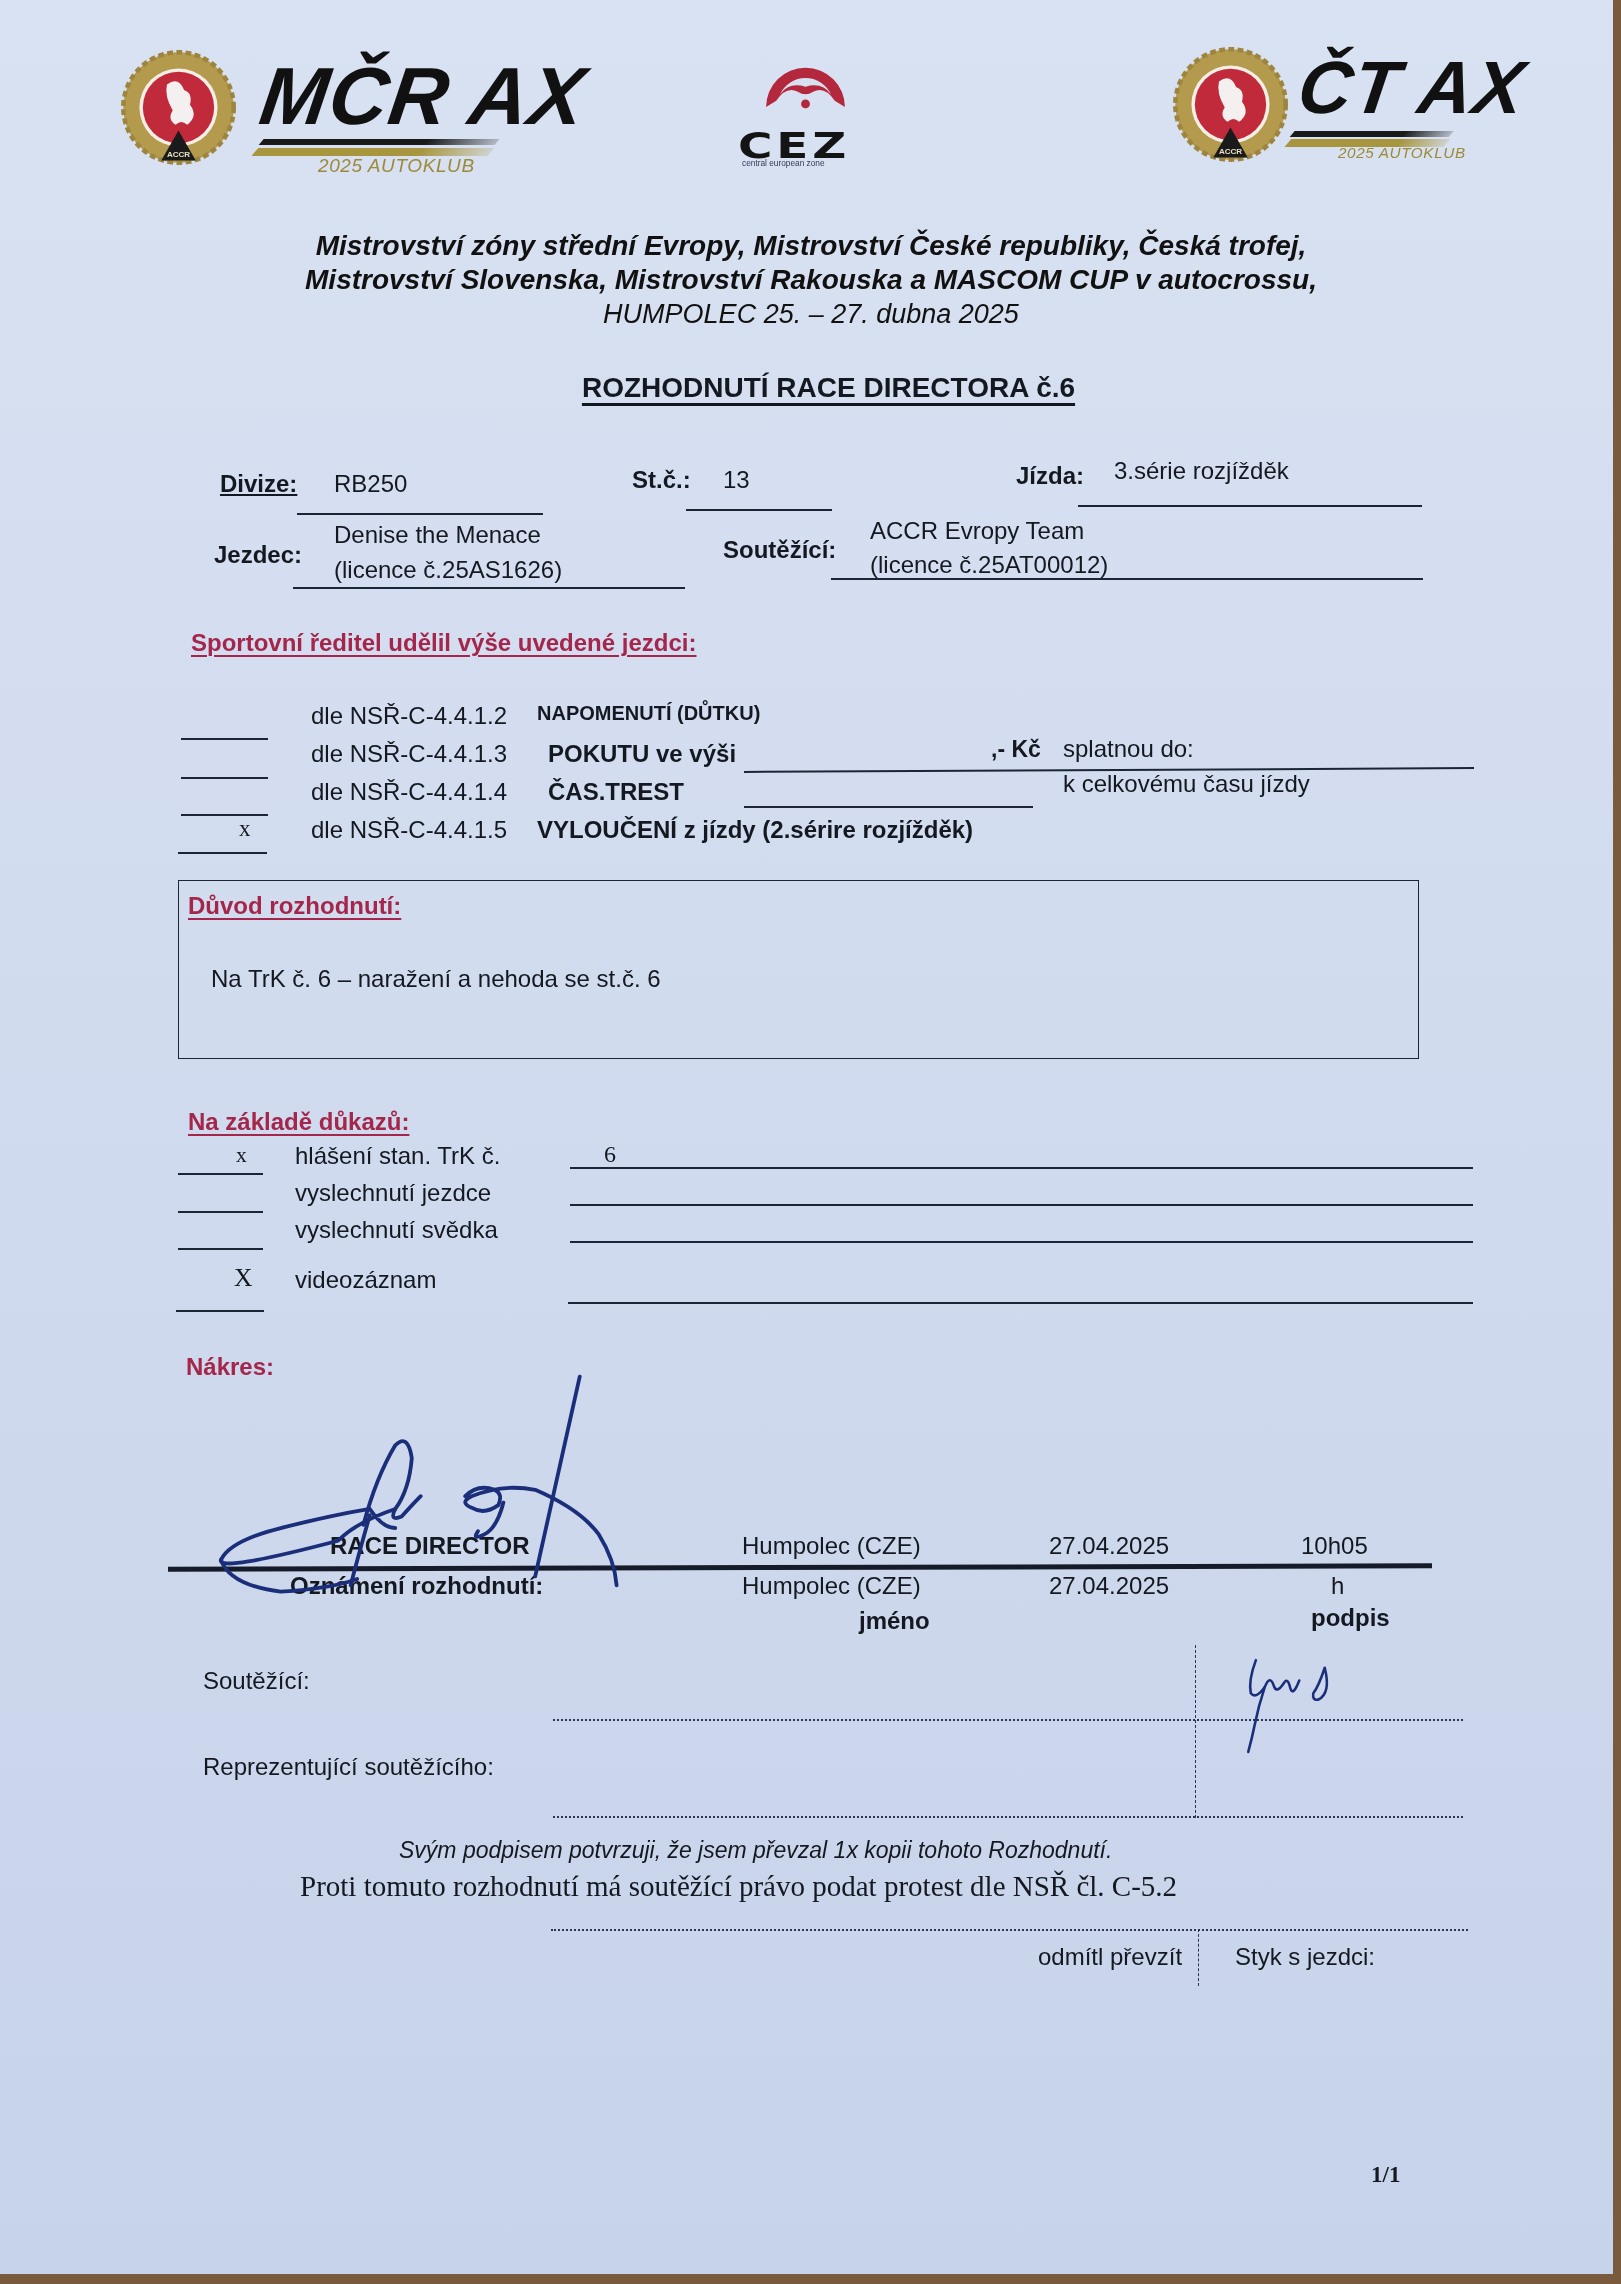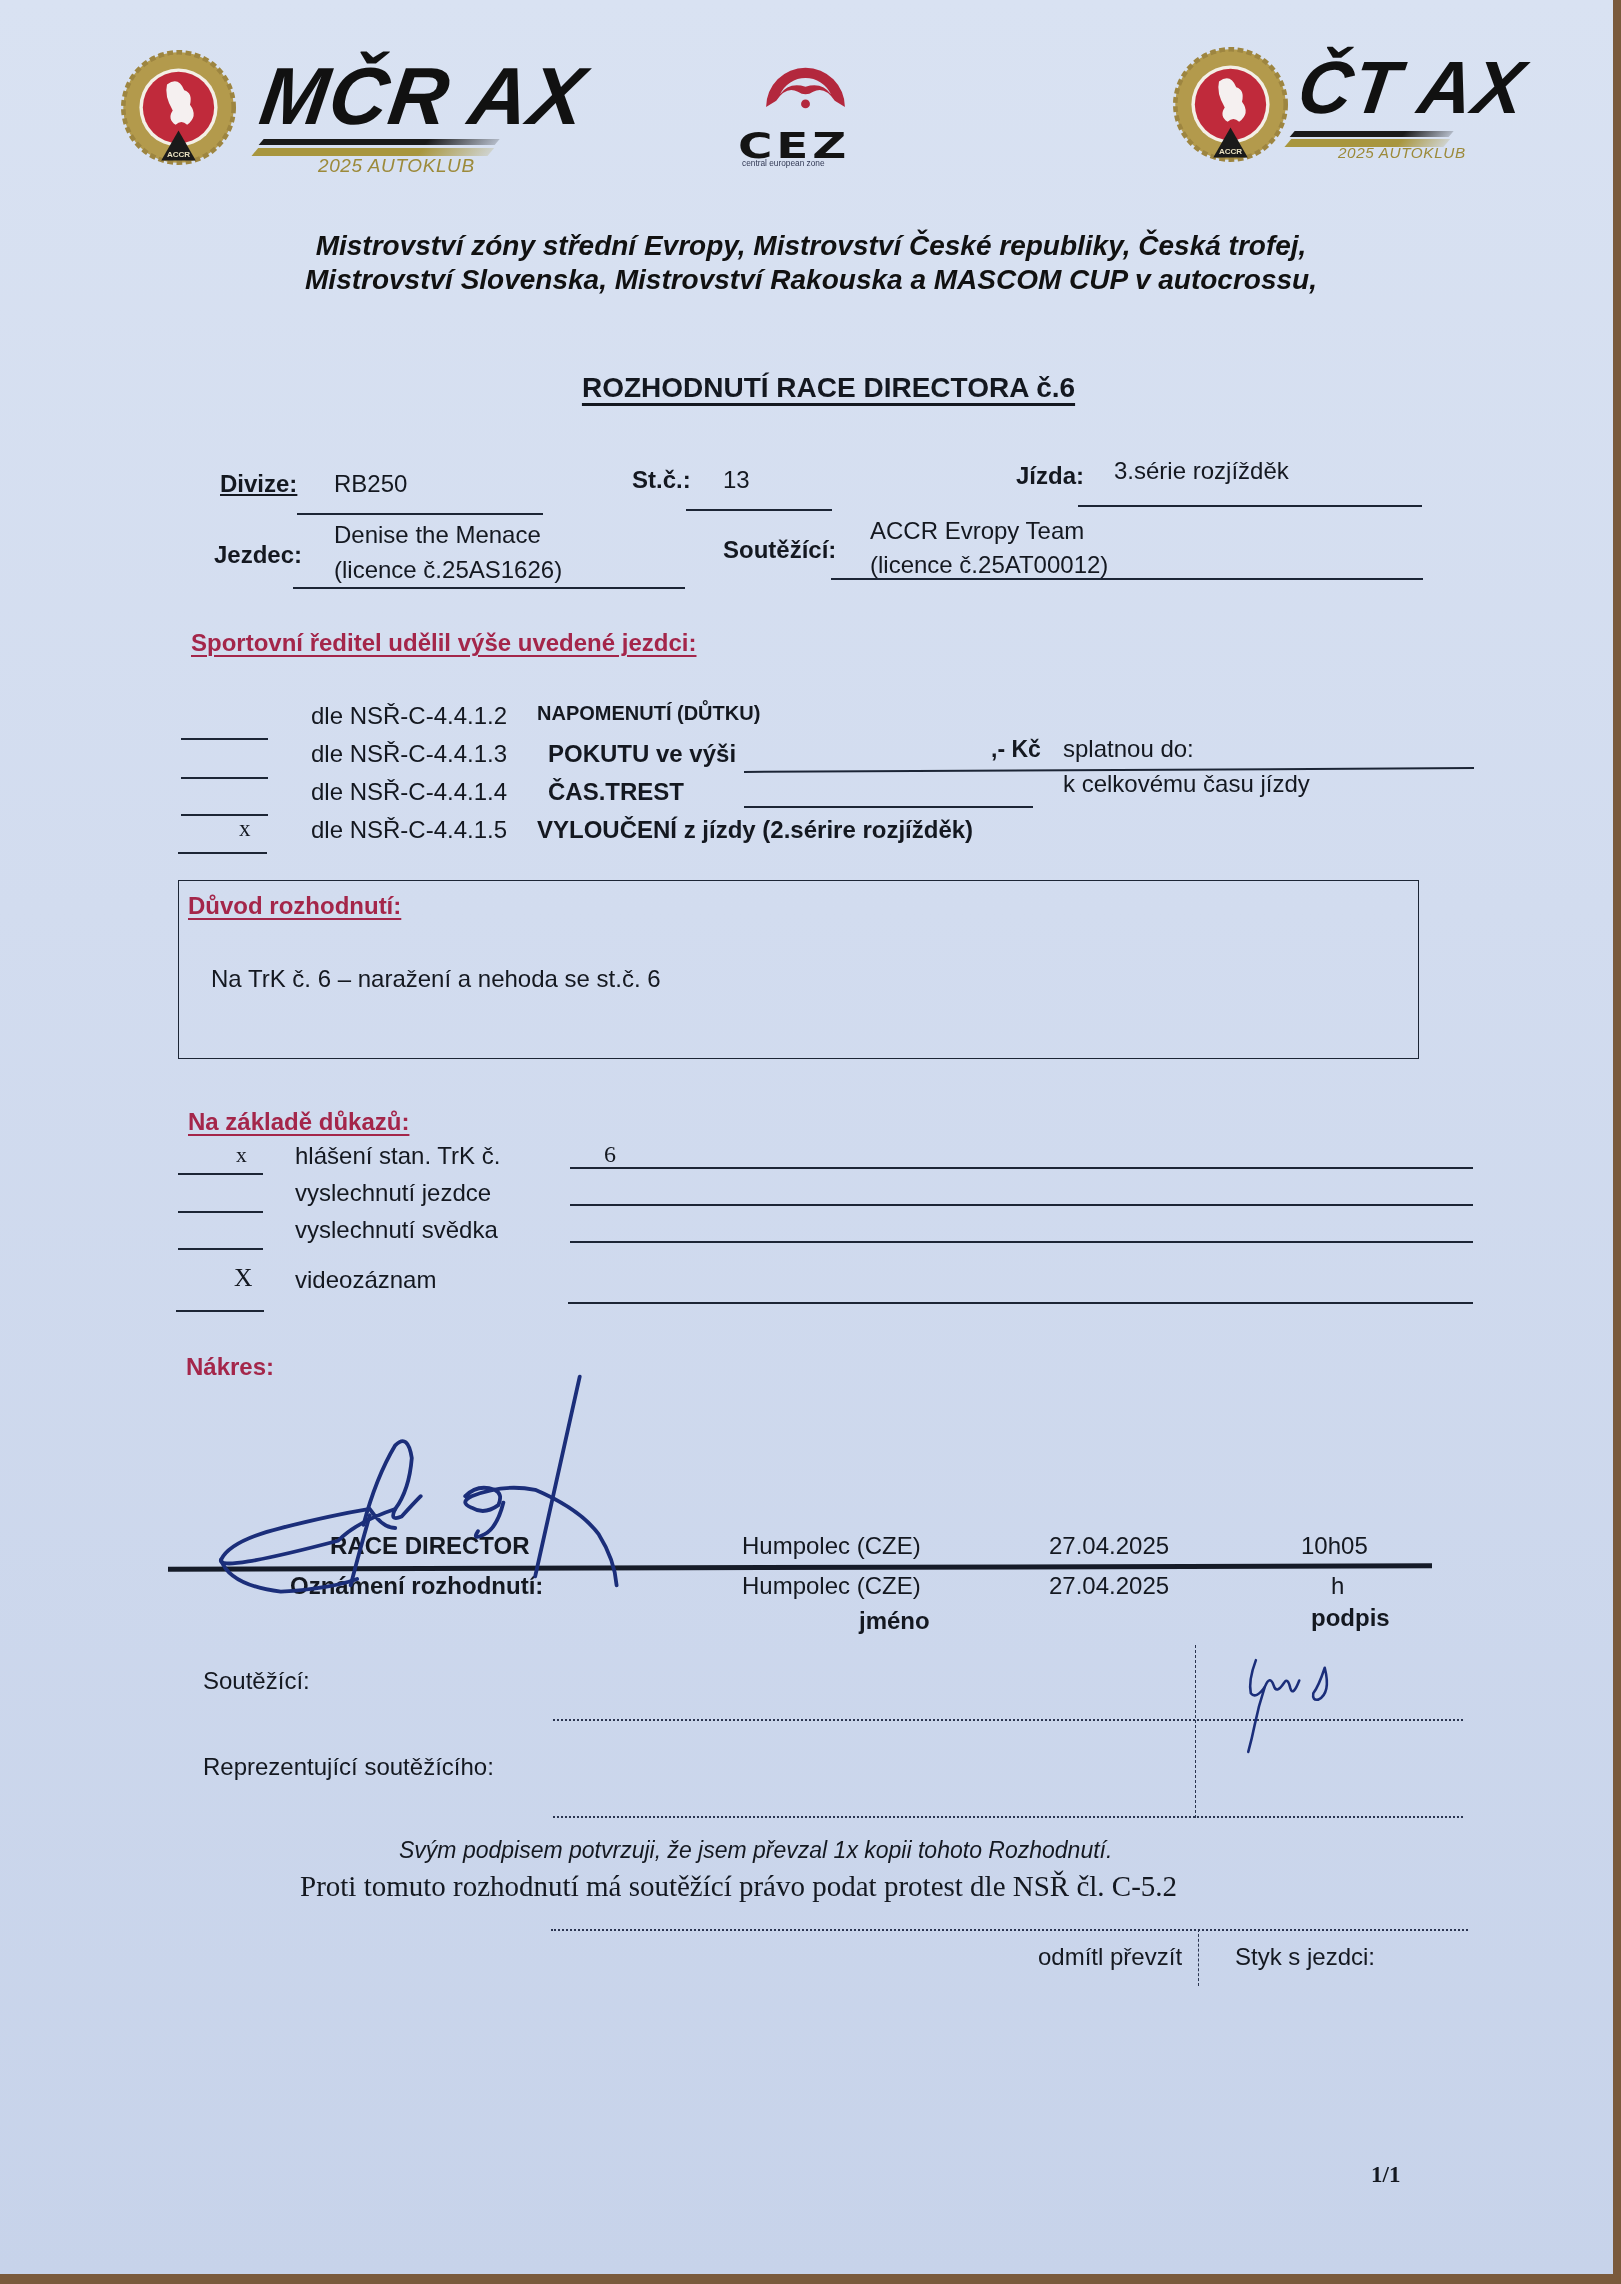--- a/index.html
+++ b/index.html
@@ -72,20 +72,21 @@
       <text x="100" y="186" font-size="14" fill="#e8e0c0" text-anchor="middle" font-family="Liberation Sans, sans-serif" font-weight="bold">ACCR</text>
     </svg>
     <div class="logo-text" style="left:1299px; top:51px; font-size:74px; line-height:74px;">ČT AX</div>
     <div class="logo-bar1" style="left:1292px; top:131px; width:159px;"></div>
     <div class="logo-bar2" style="left:1288px; top:139px; width:159px;"></div>
     <div class="logo-sub" style="left:1338px; top:144px; font-size:15.3px;">2025 AUTOKLUB</div>
   </div>
 
   <div class="title-it" style="top:230px;">Mistrovství zóny střední Evropy, Mistrovství České republiky, Česká trofej,</div>
   <div class="title-it" style="top:264px;">Mistrovství Slovenska, Mistrovství Rakouska a MASCOM CUP  v autocrossu,</div>
+  <div class="title-it" style="top:299px; font-weight:normal; font-size:27px;">HUMPOLEC 25. – 27. dubna 2025</div>
 
   <div class="abs cal b" style="left:0; width:1611px; text-align:center; top:372px; font-size:28px; text-decoration:underline; text-decoration-thickness:2.5px; text-underline-offset:6.4px;">ROZHODNUTÍ RACE DIRECTORA č.6</div>
 
   <div class="abs cal b" style="left:197px; top:470px; font-size:24px;text-decoration:underline;">Divize:</div>
   <div class="abs cal" style="left:311px; top:470px; font-size:24px;">RB250</div>
   <div class="hline" style="left:297px; top:513px; width:246px;"></div>
 
   <div class="abs cal b" style="left:609px; top:466px; font-size:24px;">St.č.:</div>
   <div class="abs cal" style="left:700px; top:466px; font-size:24px;">13</div>
   <div class="hline" style="left:686px; top:509px; width:146px;"></div>

